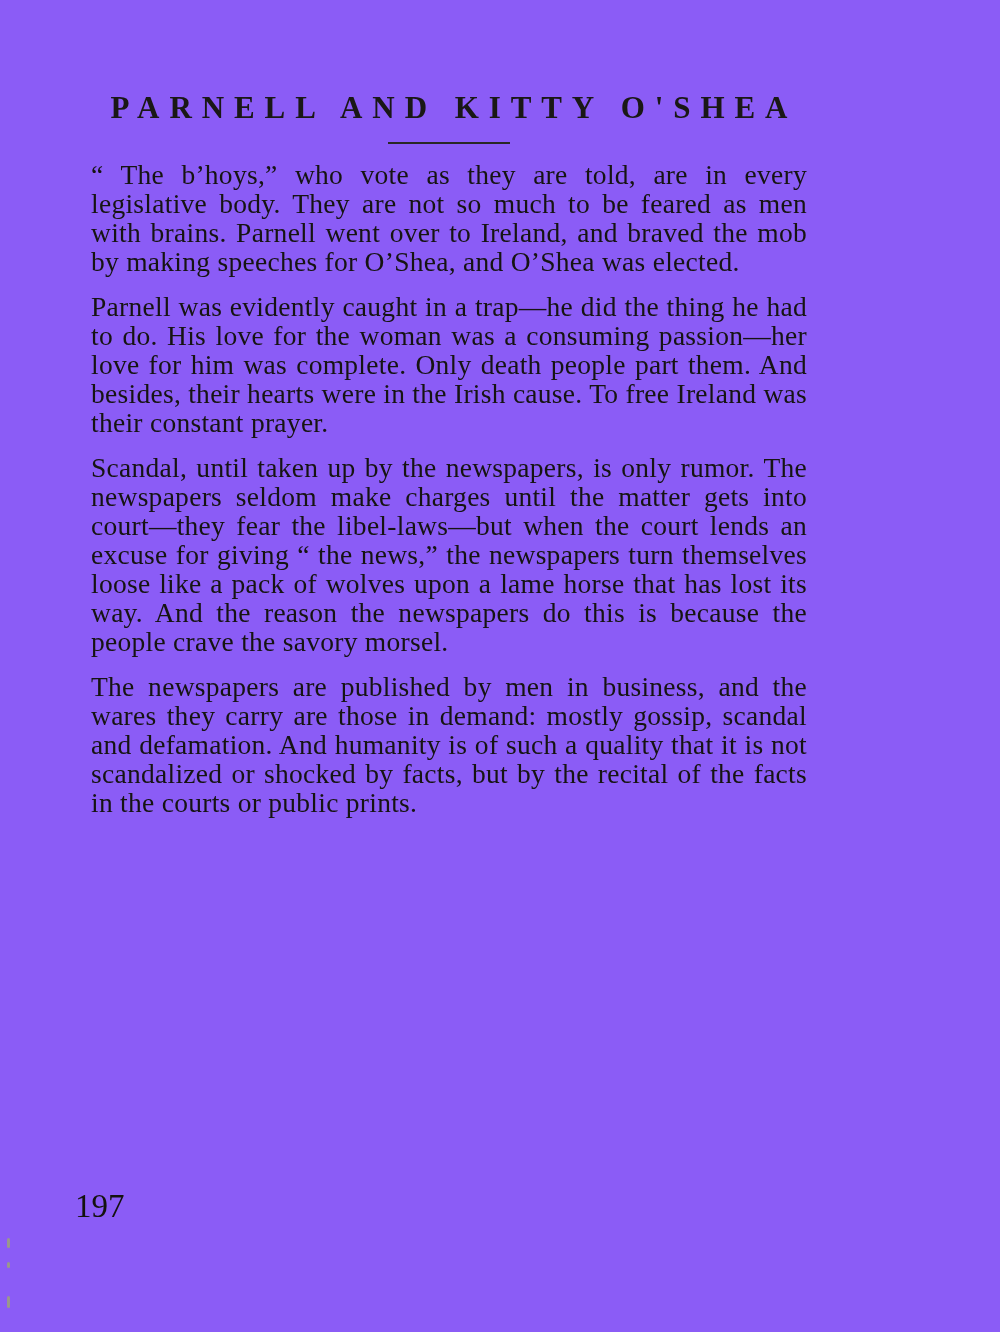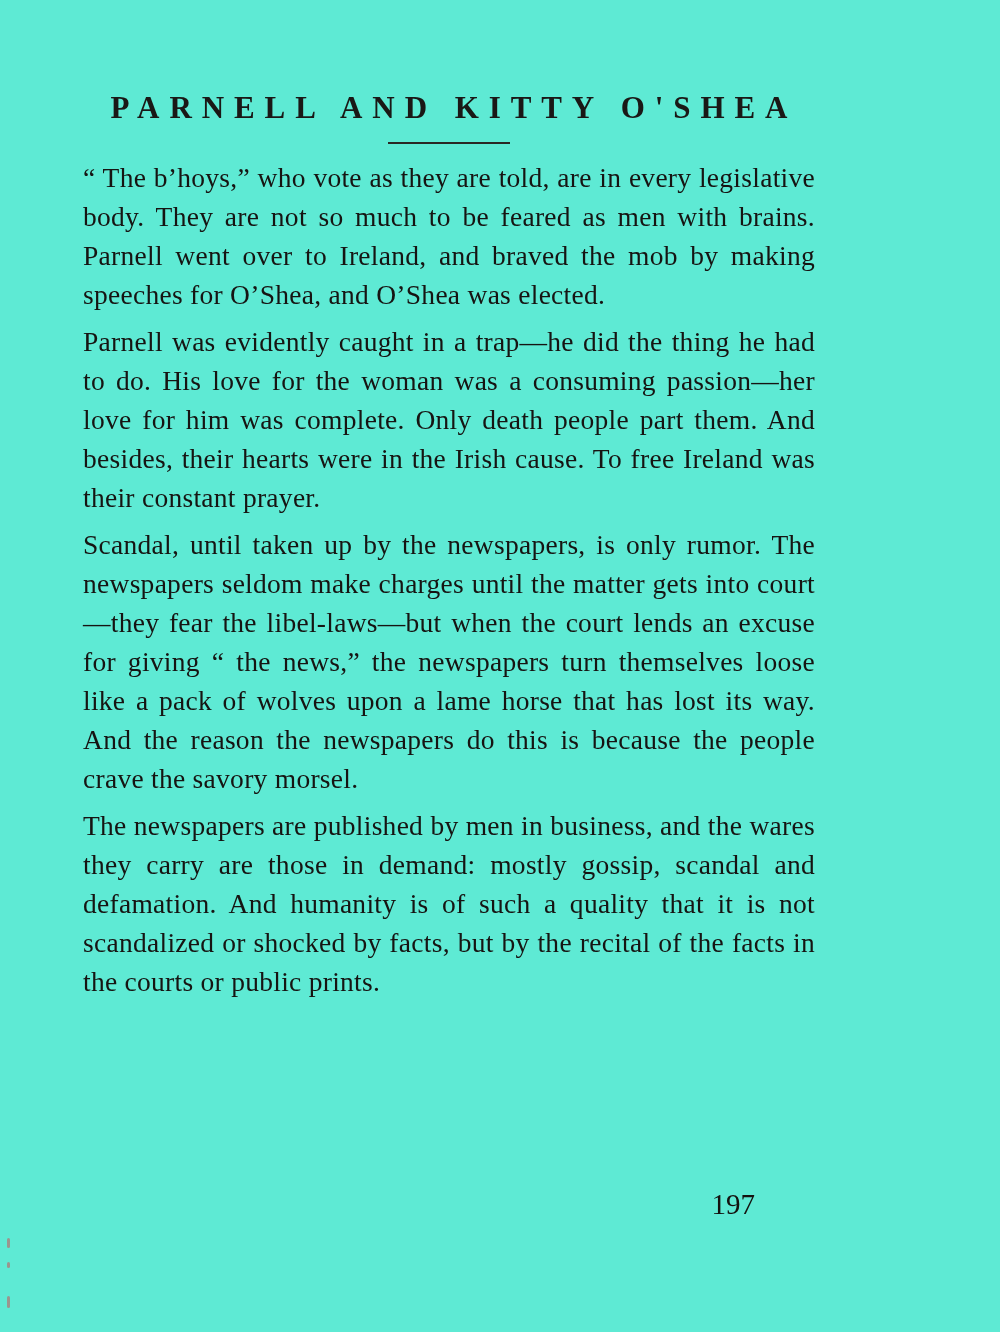--- a/index.html
+++ b/index.html
@@ -5,21 +5,21 @@
   html, body {
     margin: 0;
     padding: 0;
     background: #e8e6e1;
   }
   .page {
     position: relative;
     width: 1000px;
     height: 1332px;
     margin: 0 auto;
-    background: #5eead4;
+    background: #8b5cf6;
     box-sizing: border-box;
     overflow: hidden;
     font-family: "Liberation Serif", "DejaVu Serif", serif;
     color: #161412;
   }
   .content {
     position: absolute;
     left: 75px;
     top: 90px;
     width: 748px;
@@ -35,33 +35,32 @@
     white-space: nowrap;
   }
   .title-divider {
     width: 122px;
     height: 0;
     border: none;
     border-top: 2.5px solid #2a2824;
     margin: 16px auto 14px auto;
   }
   .body-text p {
-    margin: 8px;
+    margin: 16px;
     font-size: 27.5px;
-    line-height: 39px;
+    line-height: 29px;
     text-align: justify;
     letter-spacing: 0.01em;
   }
   .page-number {
     position: absolute;
     top: 1188px;
     left: 75px;
     width: 680px;
-    text-align: right;
-    font-size: 29px;
+    font-size: 33px;
     color: #14120f;
   }
   
   .scan-mark {
     position: absolute;
     left: 7px;
     width: 3px;
     background: #9a968e;
     border-radius: 2px;
   }

